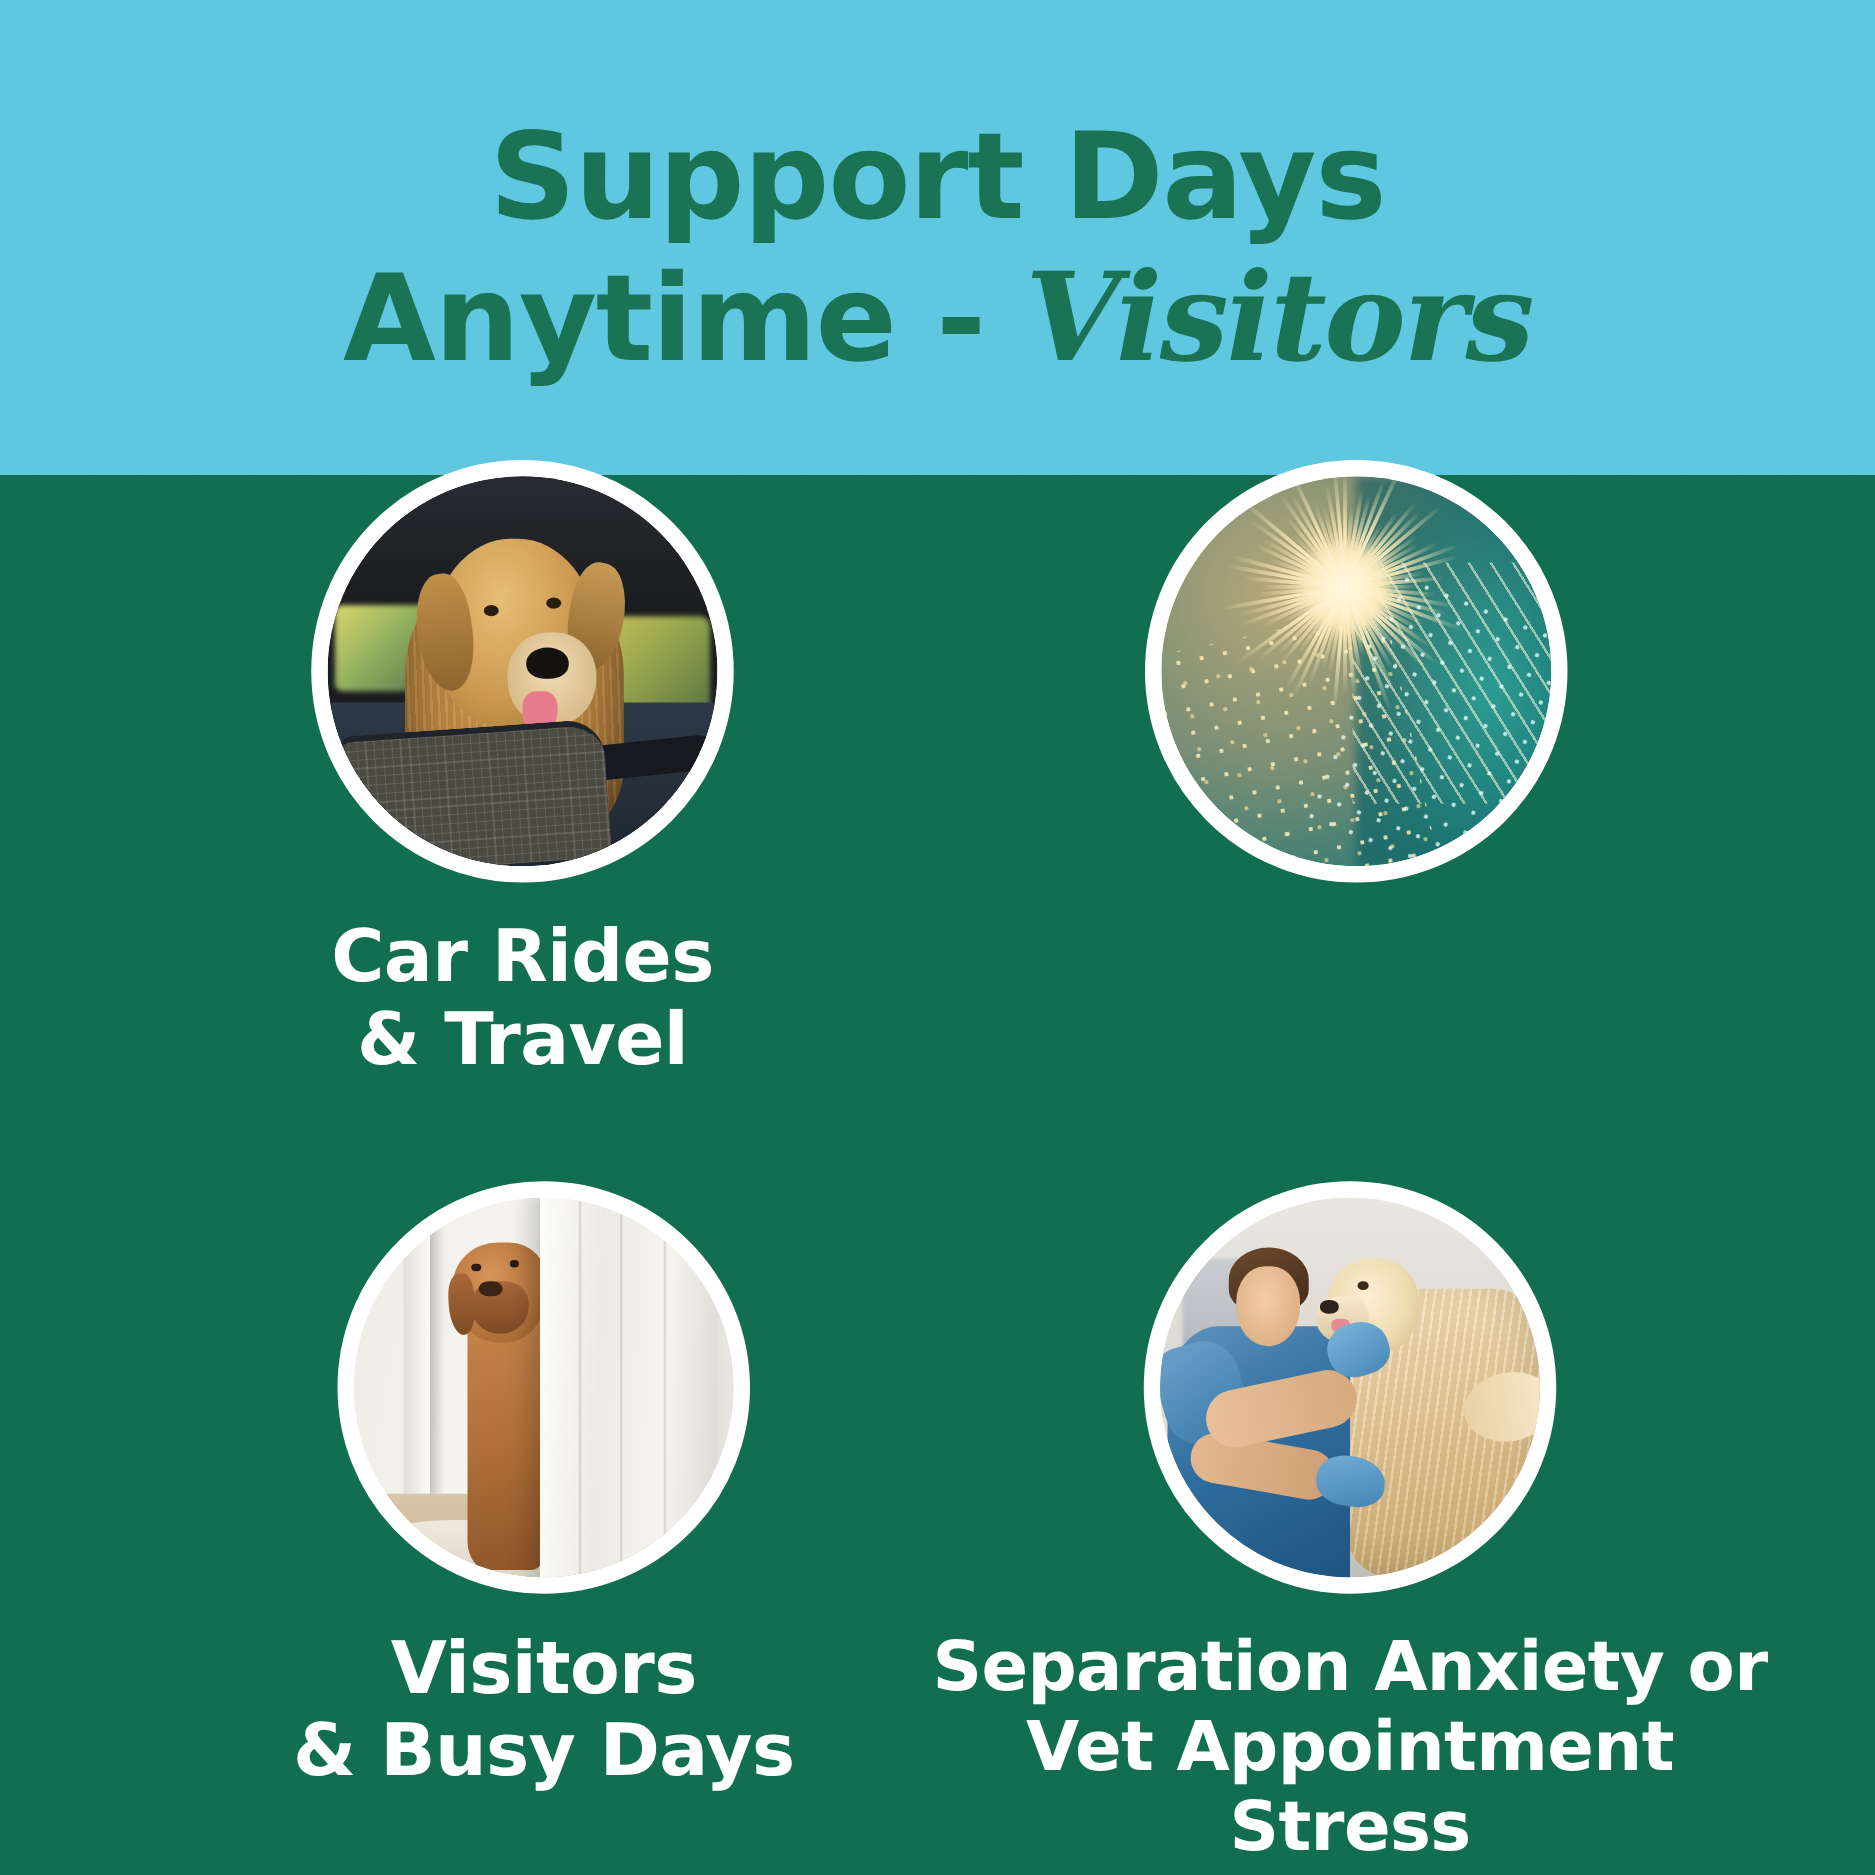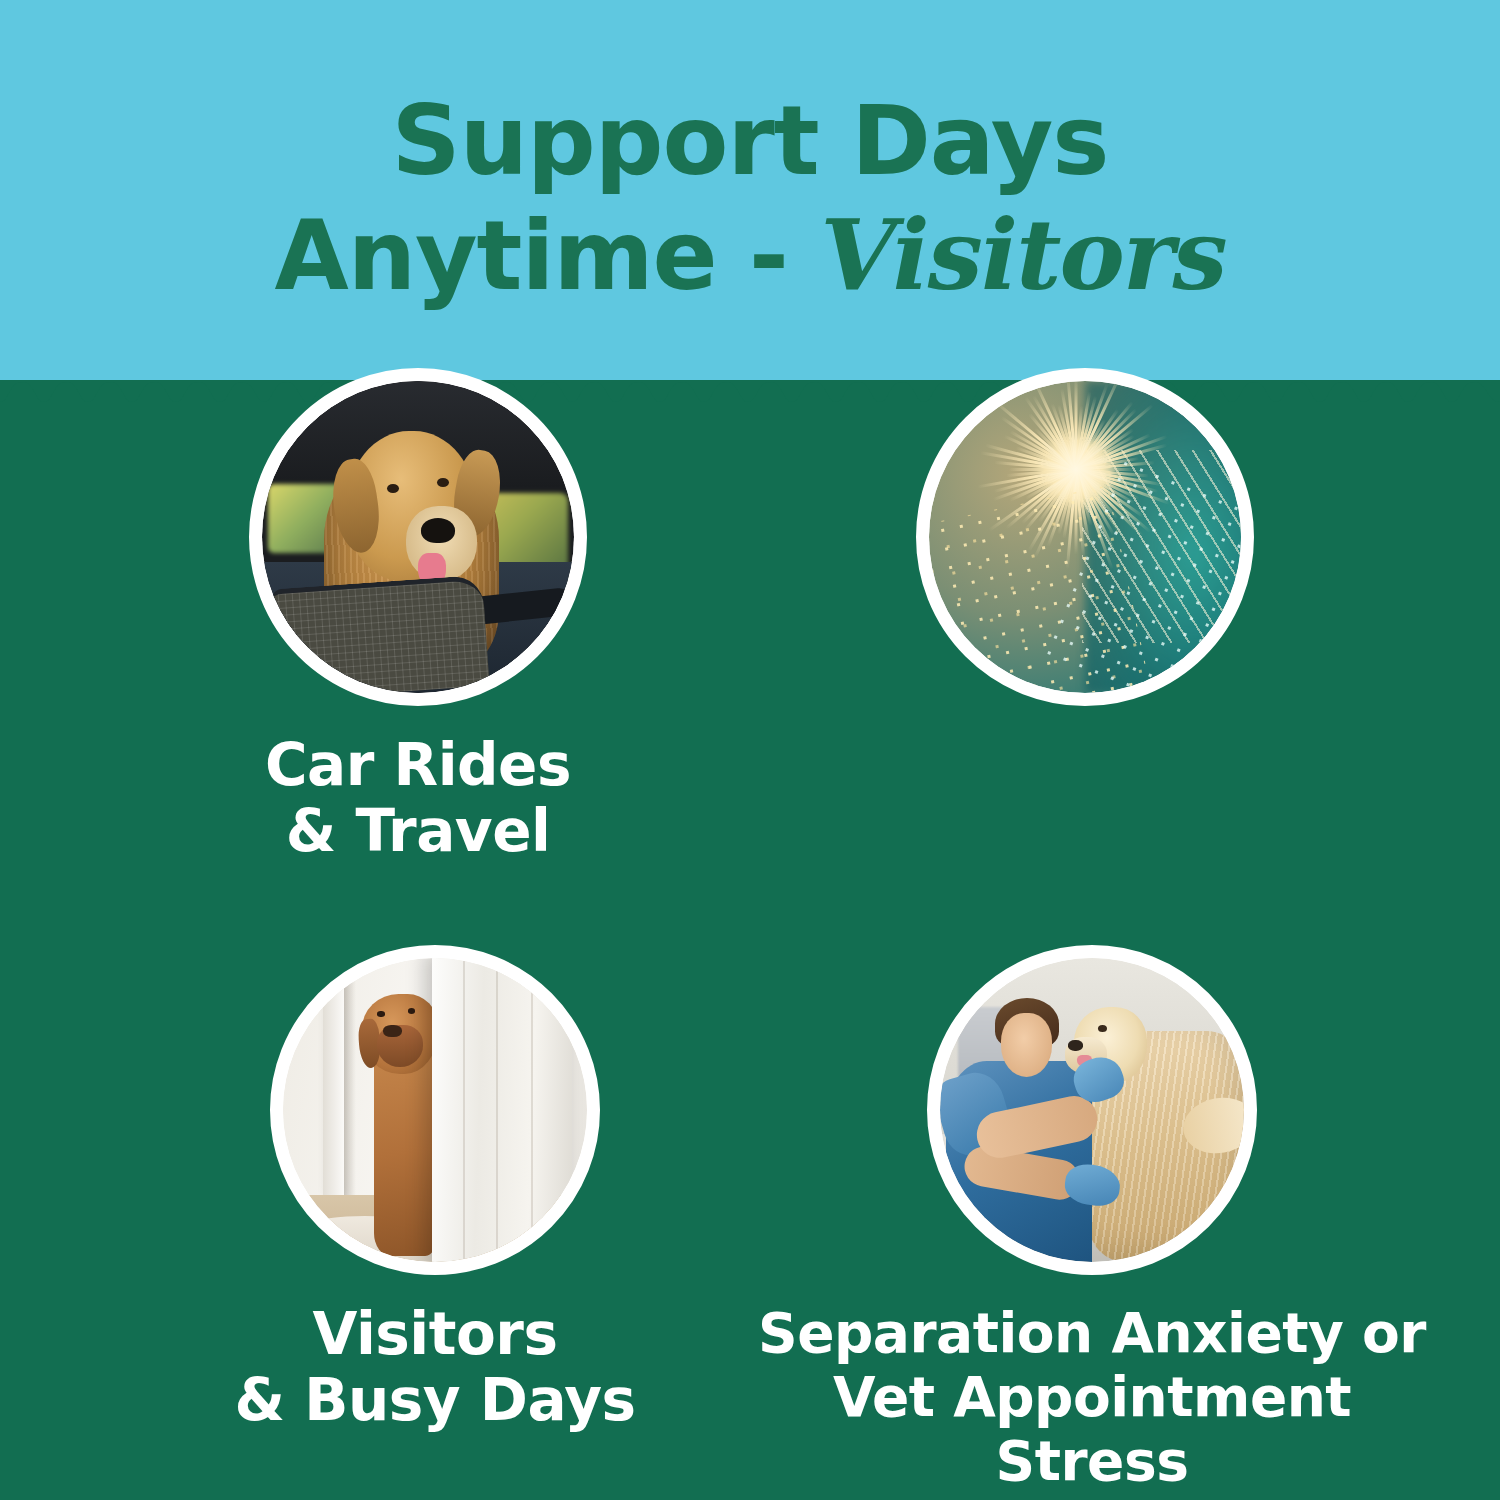--- a/index.html
+++ b/index.html
@@ -82,21 +82,21 @@
     z-index: 5;
     padding-left: 48px;
   }
   .card {
     position: absolute;
     text-align: center;
   }
   .card-1 { left: 168px; top: -12px;  width: 500px; }
   .card-2 { left: 835px; top: -12px;  width: 500px; }
   .card-3 { left: 185px; top: 565px;  width: 500px; }
-  .card-4 { left: 825px; top: 565px;  width: 500px; margin-left: 12px; }
+  .card-4 { left: 825px; top: 565px;  width: 500px; }
 
   .photo {
     width: 338px;
     height: 338px;
     margin: 0 auto;
     border-radius: 50%;
     background: #ffffff;
     box-shadow: 0 0 0 0 rgba(0,0,0,0);
     padding: 0;
     position: relative;

